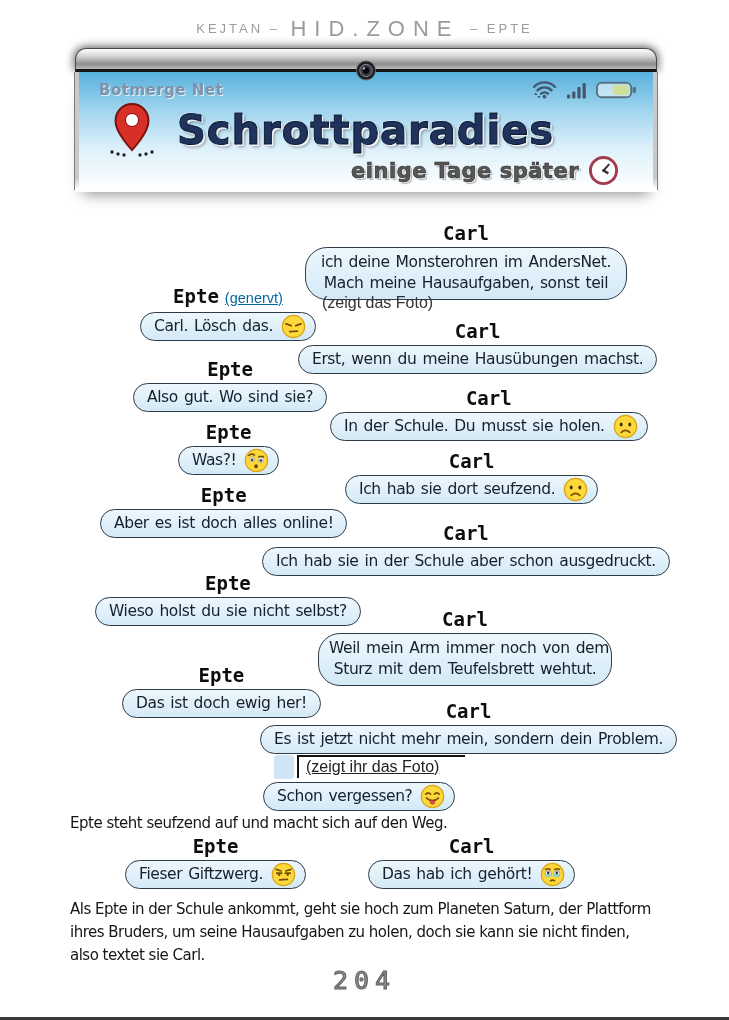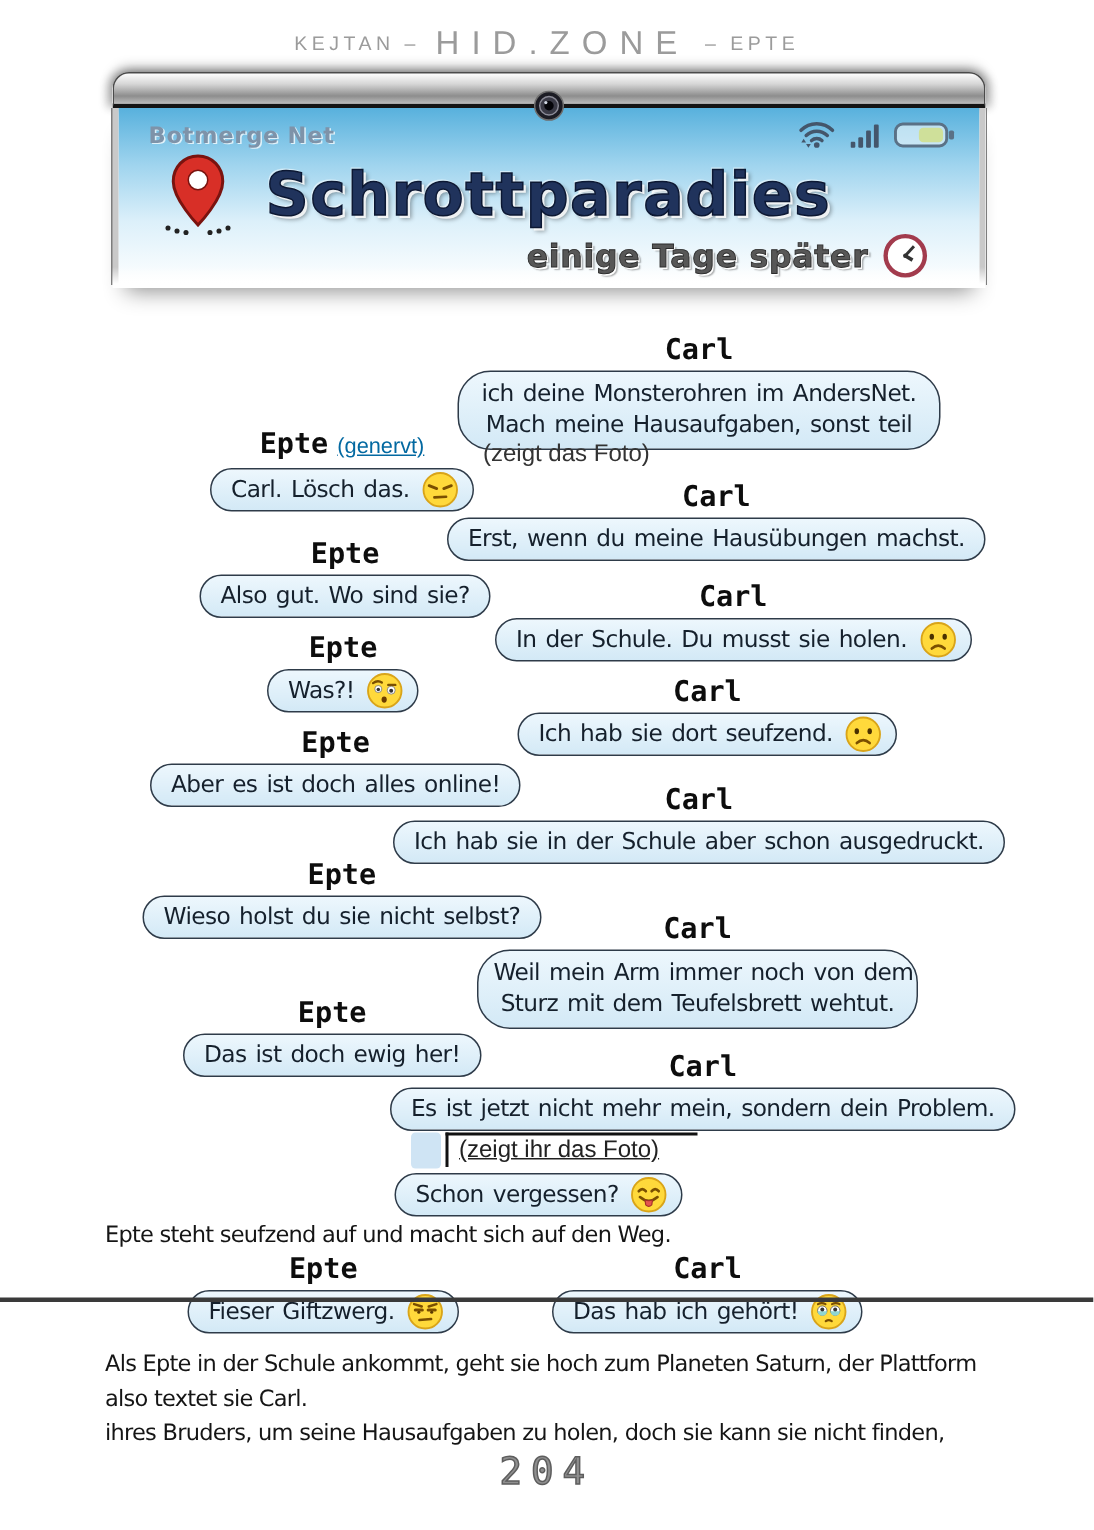--- a/index.html
+++ b/index.html
@@ -1,18 +1,18 @@
 <!DOCTYPE html>
 <html><head>
 <meta charset="utf-8">
 <style>
   html,body{margin:0;padding:0;}
   body{width:729px;height:1020px;background:#fff;overflow:hidden;
        font-family:"DejaVu Sans",sans-serif;}
-  .page{position:relative;width:729px;height:868px;background:#ffffff;}
+  .page{position:relative;width:729px;height:1020px;background:#ffffff;}
 
   
   .banner{position:absolute;top:16px;left:0;width:100%;text-align:center;color:#9b9b9b;
           font-family:"Liberation Sans",sans-serif;white-space:nowrap;}
   .b-small{font-size:13px;letter-spacing:3px;vertical-align:3px;}
   .b-big{font-size:22px;letter-spacing:8px;margin:0 6px;}
 
   
   .phone{position:absolute;left:75px;top:48px;width:582px;height:142px;}
   .phone-top{height:20px;border:1px solid #4a4a4a;border-bottom:3px solid #151515;
@@ -336,19 +336,19 @@
     <div class="bubble">
       <span>Das hab ich gehört!</span>
       <svg class="emoji">
           <use href="#em-pleading"></use>
         </svg>
     </div>
   </div>
 
   <div class="narr" style="top:898px">
     <span class="nline">Als Epte in der Schule ankommt, geht sie hoch zum Planeten Saturn, der Plattform</span>
+    <span class="nline">ihres Bruders, um seine Hausaufgaben zu holen, doch sie kann sie nicht finden,</span>
     <span class="nline">also textet sie Carl.</span>
-    <span class="nline">ihres Bruders, um seine Hausaufgaben zu holen, doch sie kann sie nicht finden,</span>
   </div>
 
   <div class="pagenum">204</div>
   <div class="bottom-edge"></div>
 </div>
 
 </body></html>

